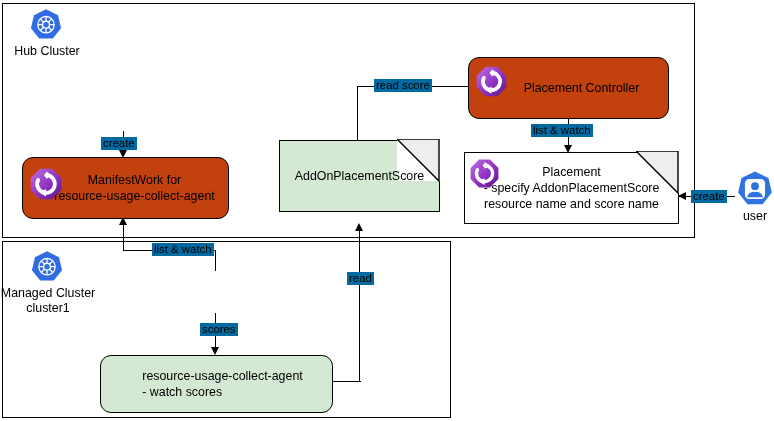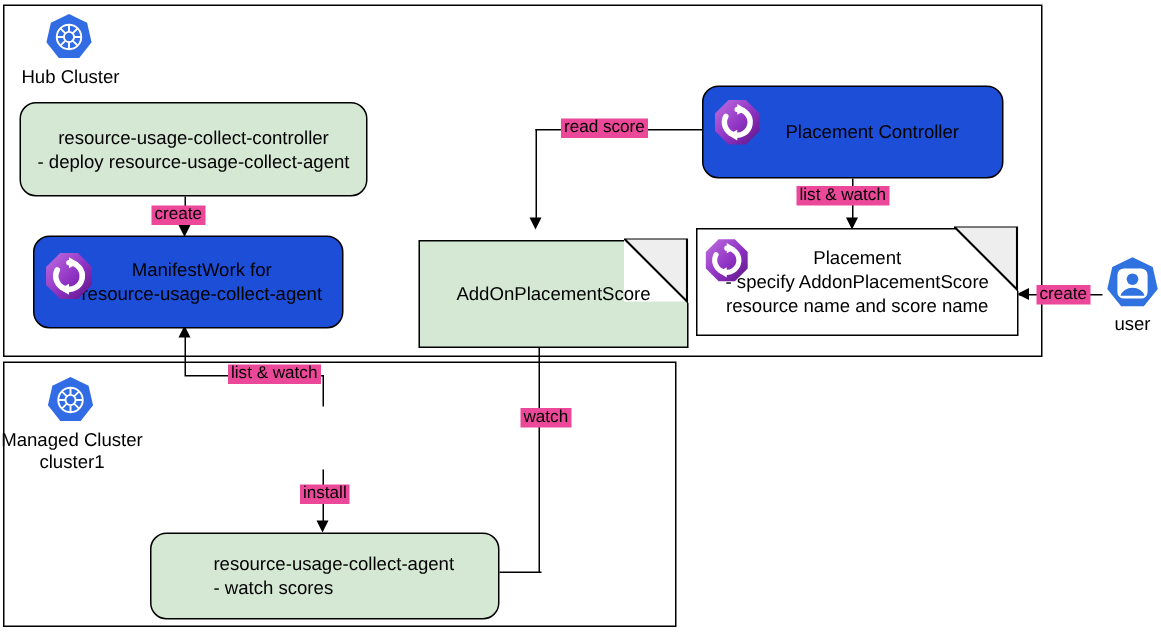--- a/index.html
+++ b/index.html
@@ -31,21 +31,21 @@
   .box {
     box-sizing: border-box;
     border: 1.4px solid #000000;
     border-radius: 11px;
     display: flex;
     align-items: center;
     justify-content: center;
     text-align: center;
     font-size: 12.4px;
     line-height: 16px;
-    background: #1d4ed8;
+    background: #c2410c;
   }
   .box.green { background: #d5e8d4; border-color: #000000; }
 
   
   .doc {
     box-sizing: border-box;
     position: absolute;
     display: flex;
     align-items: center;
     justify-content: center;
@@ -98,21 +98,21 @@
     border-top: 4.6px solid transparent;
     border-bottom: 4.6px solid transparent;
     border-right: 8px solid #000000;
   }
 
   
   .edge-label {
     position: absolute;
     font-size: 11.4px;
     line-height: 13px;
-    background: #ec4899;
+    background: #0369a1;
     padding: 0 2px;
     white-space: nowrap;
     color: #000000;
   }
 
   
   .caption {
     position: absolute;
     font-size: 12.4px;
     line-height: 15px;
@@ -191,33 +191,27 @@
   <div class="edge-label" style="left:691px; top:190px;">create</div>
 
   <div class="ln v" style="left:215px; top:250px; height:21px;"></div>
   <div class="ln h" style="left:124px; top:250px; width:92px;"></div>
   <div class="ln v" style="left:123px; top:224px; height:27px;"></div>
   <div class="arrowhead up" style="left:119px; top:217px;"></div>
   <div class="edge-label" style="left:152px; top:243px;">list &amp; watch</div>
 
   <div class="ln v" style="left:215px; top:313px; height:38px;"></div>
   <div class="arrowhead down" style="left:211px; top:347px;"></div>
-  <div class="edge-label" style="left:200px; top:323px;">install</div>
+  <div class="edge-label" style="left:200px; top:323px;">scores</div>
 
   <div class="ln h" style="left:333px; top:381px; width:28px;"></div>
   <div class="ln v" style="left:359px; top:230px; height:152px;"></div>
   <div class="arrowhead up" style="left:355px; top:223px;"></div>
-  <div class="edge-label" style="left:347px; top:272px;">watch</div>
-
-  <div class="box green abs" style="left:13px; top:68px; width:232px; height:63px;">
-    <div>
-      <div>resource-usage-collect-controller</div>
-      <div>-   deploy resource-usage-collect-agent</div>
-    </div>
-  </div>
+  <div class="edge-label" style="left:347px; top:272px;">read</div>
+
 
   <div class="box abs" style="left:22px; top:157px; width:207px; height:62px;">
     <div class="icon" style="left:6px; top:9px; width:34px; height:34px;">
       <svg width="34" height="34" viewBox="0 0 40 40">
         <defs>
           <linearGradient id="oc1" x1="0" y1="0" x2="1" y2="1">
             <stop offset="0%" stop-color="#c06fe0"></stop>
             <stop offset="55%" stop-color="#8e32c3"></stop>
             <stop offset="100%" stop-color="#5d1483"></stop>
           </linearGradient>
@@ -227,21 +221,21 @@
         <path d="M20 5.2 L20 14 L27.4 9.6 Z" fill="#ffffff"></path>
         <path d="M20 34.8 L20 26 L12.6 30.4 Z" fill="#ffffff"></path>
       </svg>
     </div>
     <div style="padding-left:18px;">
       <div>ManifestWork for</div>
       <div>resource-usage-collect-agent</div>
     </div>
   </div>
 
-  <div class="doc" style="left:279px; top:160px; width:180px; height:72px;">
+  <div class="doc" style="left:279px; top:140px; width:161px; height:72px;">
     <div class="doc-body"></div>
     <svg class="doc-fold-tri" style="width:44px; height:44px; top:-1px; right:-1px;" viewBox="0 0 44 44">
       <polygon points="0,0 44,0 44,44" fill="#ffffff" stroke="none"></polygon>
       <polygon points="0,0 42,42 0,42" fill="#ffffff" stroke="none" transform="translate(0,0)"></polygon>
       <polygon points="0,0 42,0 42,42" fill="#eeeeee" stroke="#000000" stroke-width="1.4"></polygon>
     </svg>
     <div class="doc-label">AddOnPlacementScore</div>
   </div>
 
   <div class="box abs" style="left:468px; top:57px; width:201px; height:62px;">

